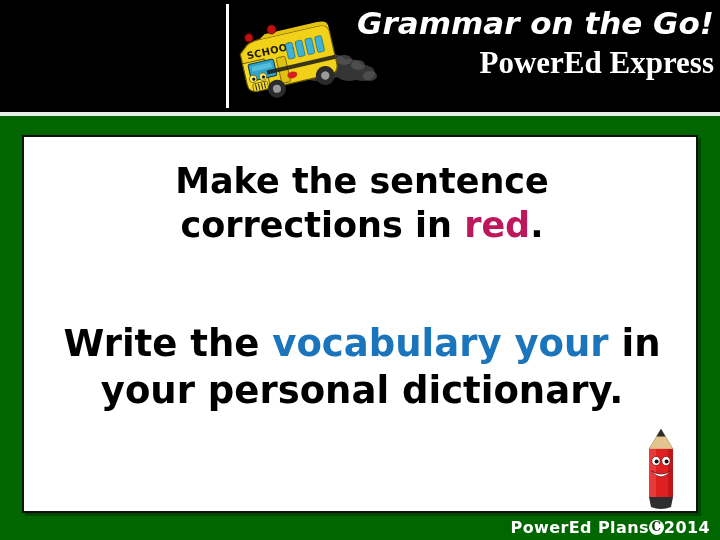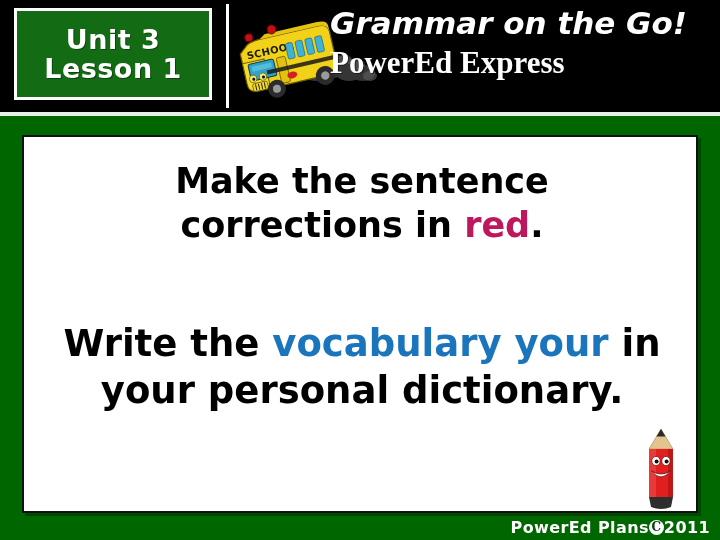--- a/index.html
+++ b/index.html
@@ -73,21 +73,21 @@
     position: absolute;
     left: 231px; top: 14px;
     width: 110px;
     height: 94px;
   }
 
   #title-block {
     position: absolute;
     left: 330px; top: 8px;
     width: 384px;
-    text-align: left;
+    text-align: right;
     color: #ffffff;
     line-height: 1.0;
   }
   #title-line1 {
     font-family: "DejaVu Sans", sans-serif;
     font-size: 31px;
     font-weight: bold;
     font-style: italic;
     letter-spacing: 0px;
     white-space: nowrap;
@@ -185,24 +185,20 @@
     font-family: "DejaVu Serif", serif;
   }
 </style>
 </head>
 <body>
 
 <div id="slide">
 
   <div id="header-band">
 
-    <div id="unit-box">
-      <div class="unit-line">Unit 3</div>
-      <div class="unit-line">Lesson 1</div>
-    </div>
 
     <div id="header-divider"></div>
 
     <svg id="bus-smoke" viewBox="0 0 78 46">
       <g fill="#3a3a3a" opacity="0.92">
         <ellipse cx="16" cy="24" rx="15" ry="11"></ellipse>
         <ellipse cx="32" cy="20" rx="16" ry="12"></ellipse>
         <ellipse cx="49" cy="24" rx="15" ry="11"></ellipse>
         <ellipse cx="63" cy="27" rx="12" ry="8"></ellipse>
       </g>
@@ -296,16 +292,16 @@
       <circle cx="18.6" cy="34.6" r="2" fill="#111111"></circle>
       <circle cx="28.6" cy="34.6" r="2" fill="#111111"></circle>
 
       <path d="M13.5 44 Q23 56 32.5 44 Q23 50 13.5 44 Z" fill="#ffffff" stroke="#7a0d0d" stroke-width="0.9"></path>
     </svg>
   </div>
 
   <div id="footer">
     <span>PowerEd Plans</span>
     <span id="copyright-icon">C</span>
-    <span>2011</span>
+    <span>2014</span>
   </div>
 
 </div>
 
 </body></html>

